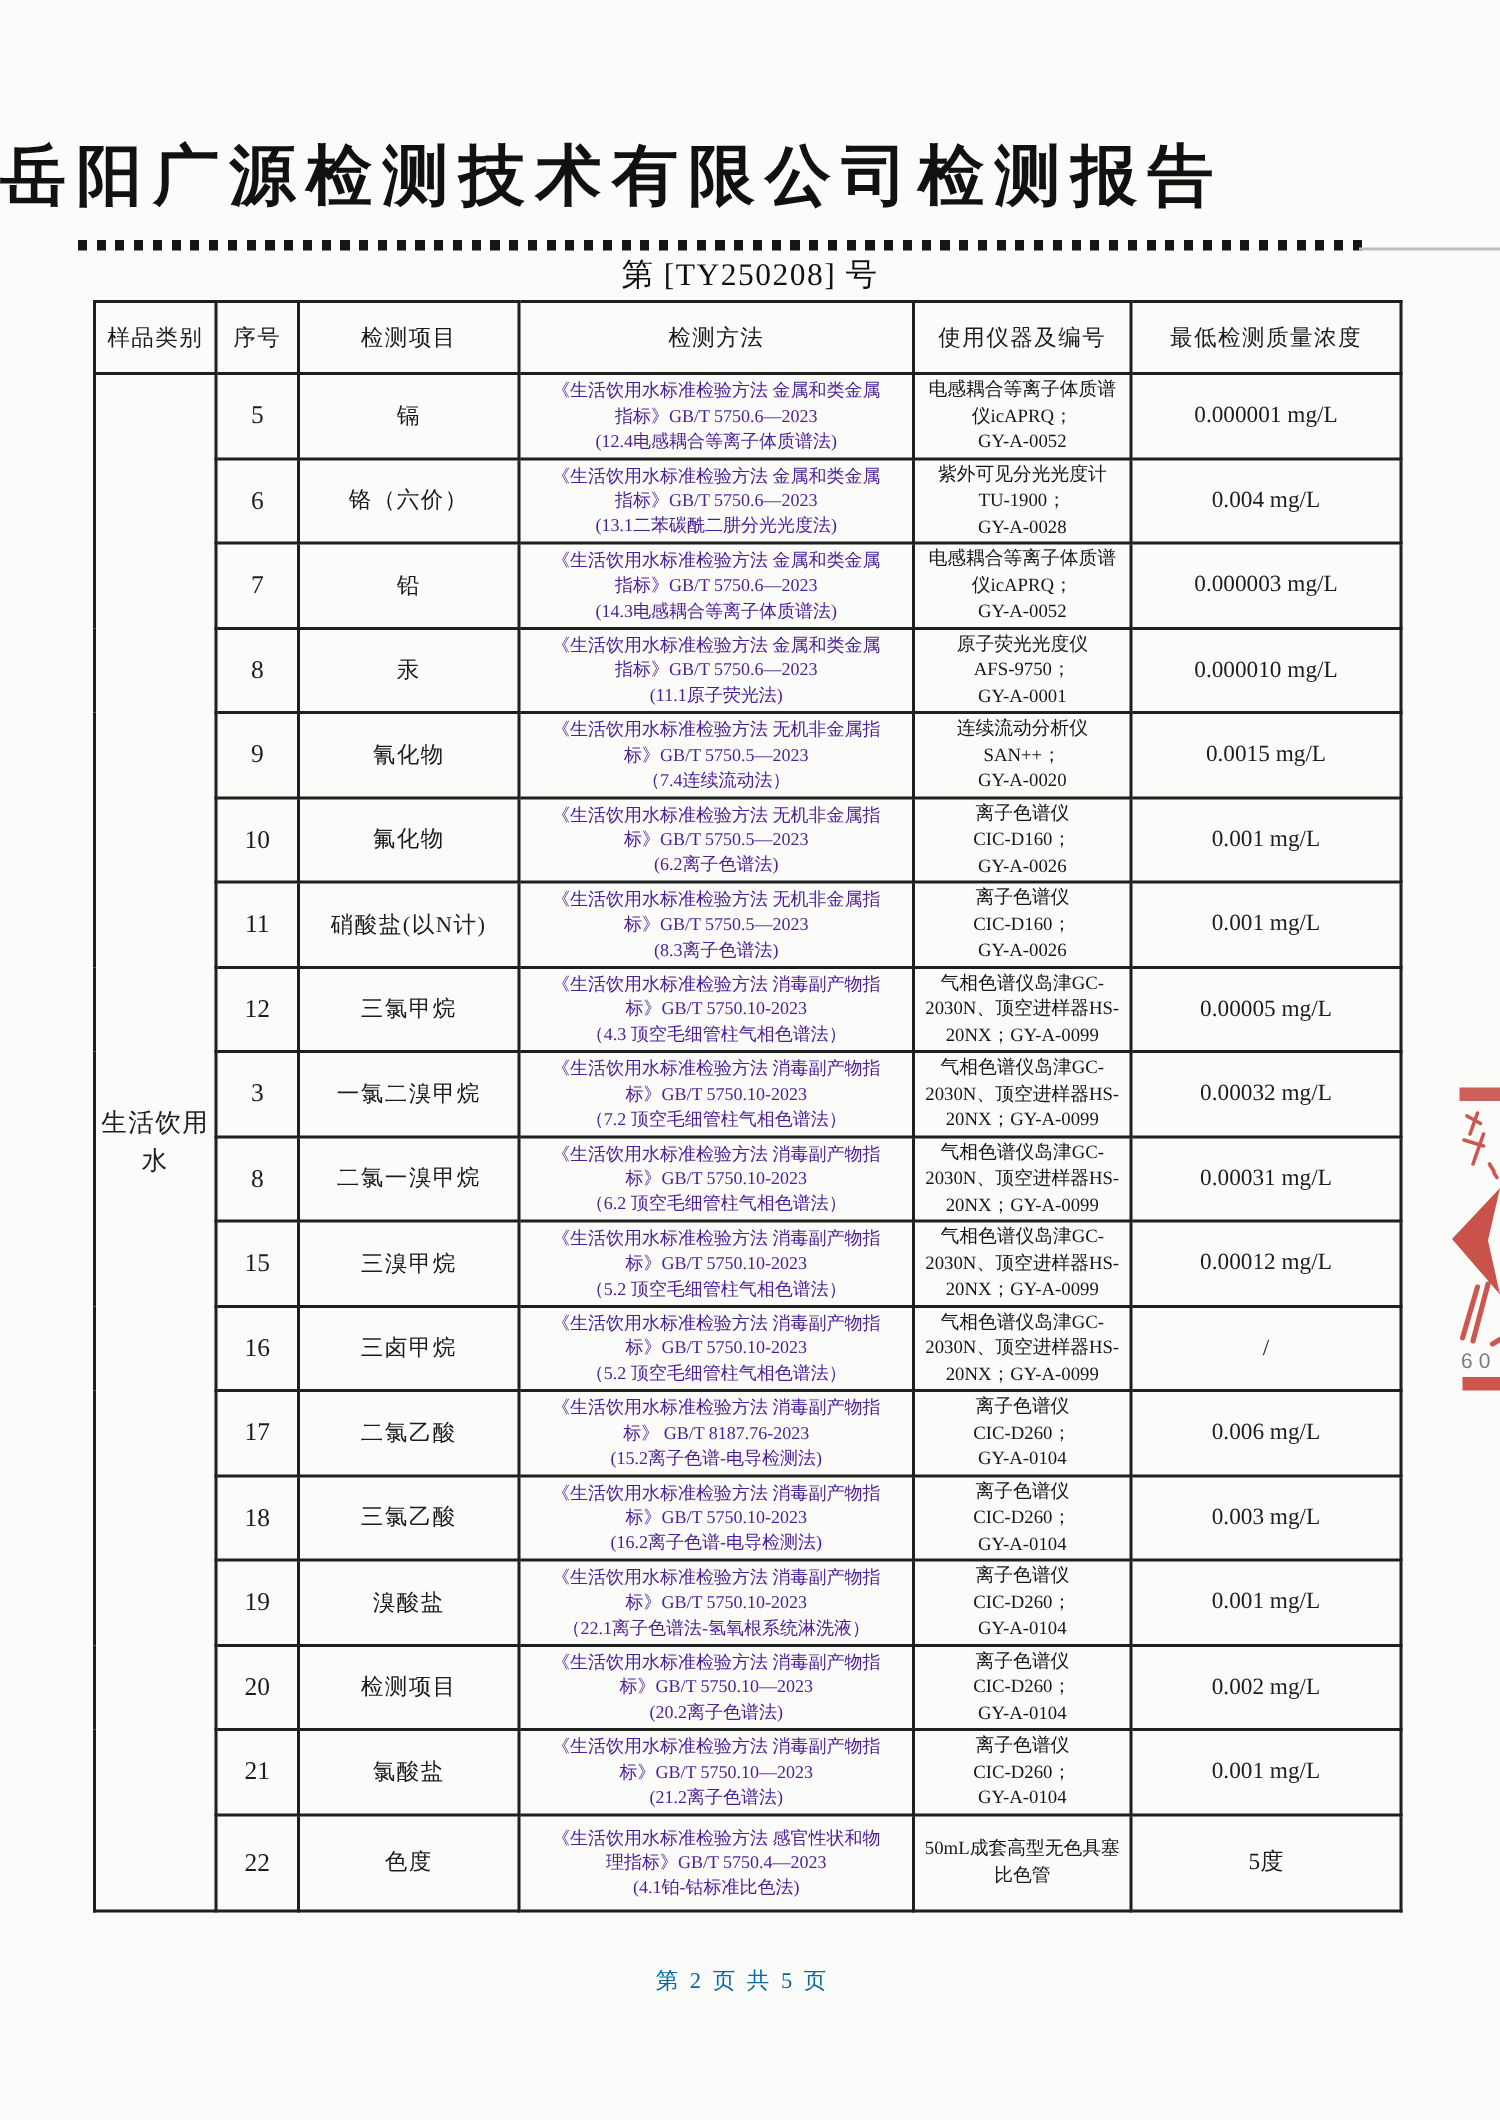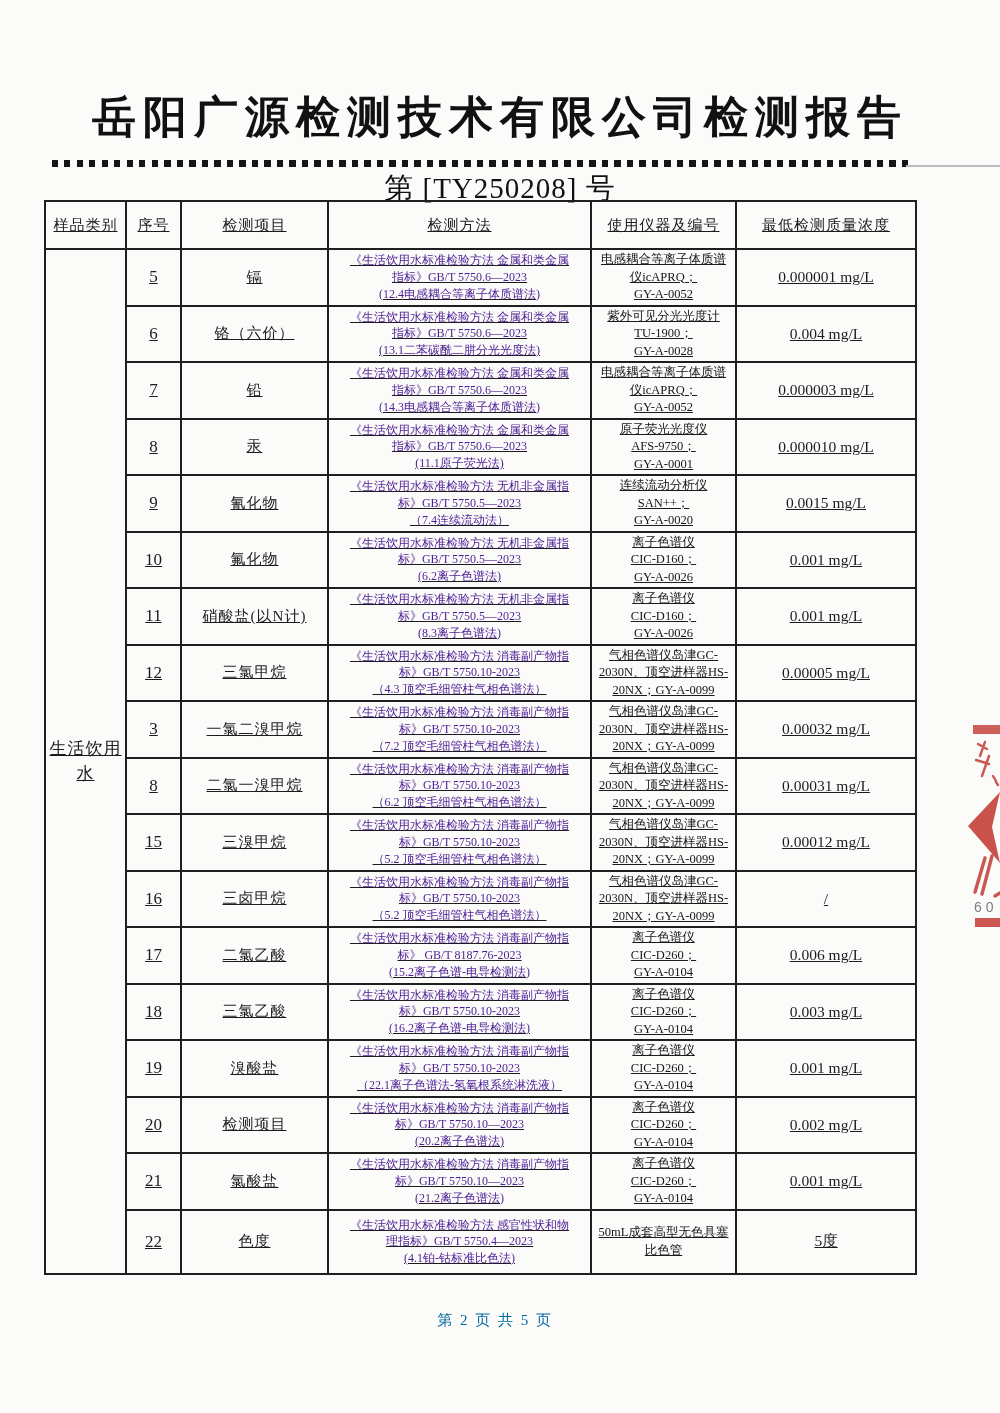--- a/index.html
+++ b/index.html
@@ -3,37 +3,37 @@
 <meta charset="utf-8">
 <style>
   html,body{margin:0;padding:0;}
   body{
     width:1000px;height:1413px;position:relative;overflow:hidden;
     background:#fbfbfa;color:#1c1c1c;
     font-family:"Liberation Serif", serif;
   }
   .page-title{
     position:absolute;top:88px;left:0;width:1000px;
-    text-align:center;font-size:44px;font-weight:700;
+    font-size:44px;font-weight:700;
     letter-spacing:7px;white-space:nowrap;color:#111;
   }
   .dotted-rule{
     position:absolute;top:160px;left:52px;width:856px;height:7px;
     background:repeating-linear-gradient(90deg,#151515 0 6px,transparent 6px 12.5px);
   }
   .edge-line{
     position:absolute;top:165px;left:906px;width:94px;height:2px;background:#bdbdbd;
   }
   .report-no{
     position:absolute;top:169px;left:0;width:1000px;
-    text-align:center;font-size:29px;color:#111;letter-spacing:1px;
+    text-align:center;font-size:21px;color:#111;letter-spacing:1px;
   }
   table.report{
-    position:absolute;top:200px;left:44px;width:873px;
-    border-collapse:collapse;table-layout:fixed;text-decoration:underline;
+    position:absolute;top:200px;left:62px;width:873px;
+    border-collapse:collapse;table-layout:fixed;
   }
   table.report th, table.report td{
     border:2px solid #1f1f1f;text-align:center;vertical-align:middle;
     padding:1px 2px;overflow:hidden;
   }
   thead th{height:44px;font-size:15px;font-weight:400;letter-spacing:1px;}
   tbody tr{height:56px;}
   tbody tr.tall-row{height:64px;}
   td.sample-cell{font-size:17px;line-height:1.5;letter-spacing:1px;margin-left:31px;}
   td.no-cell{font-size:17px;}

